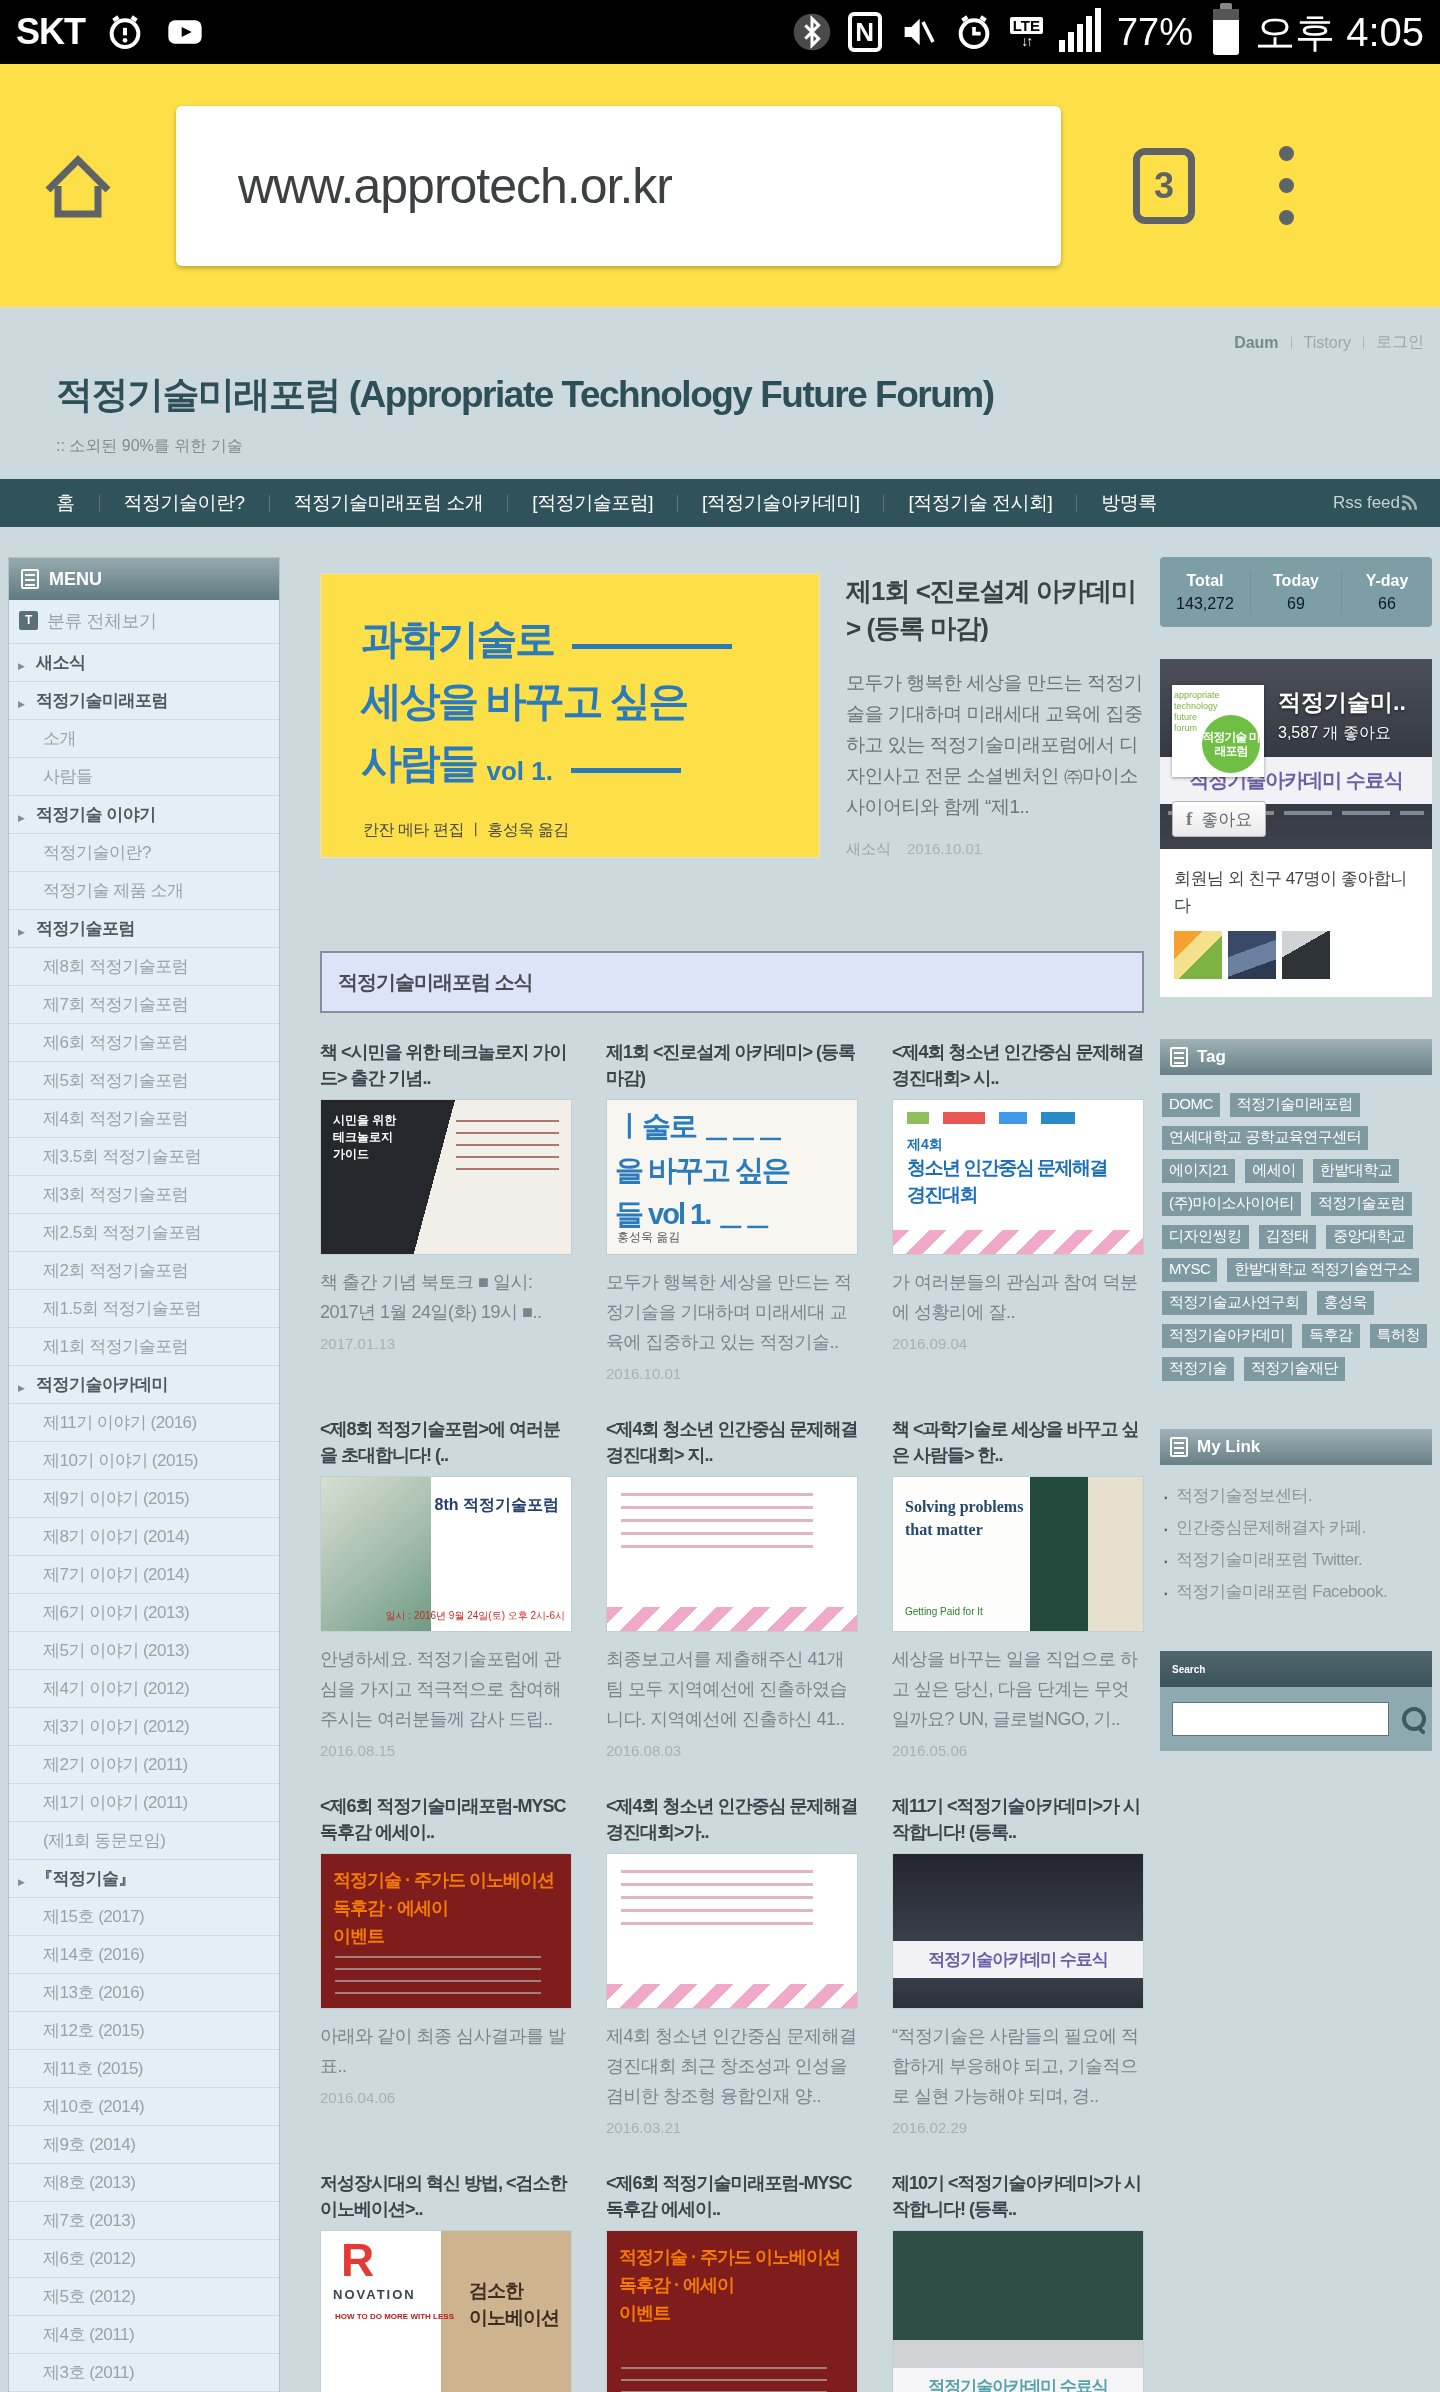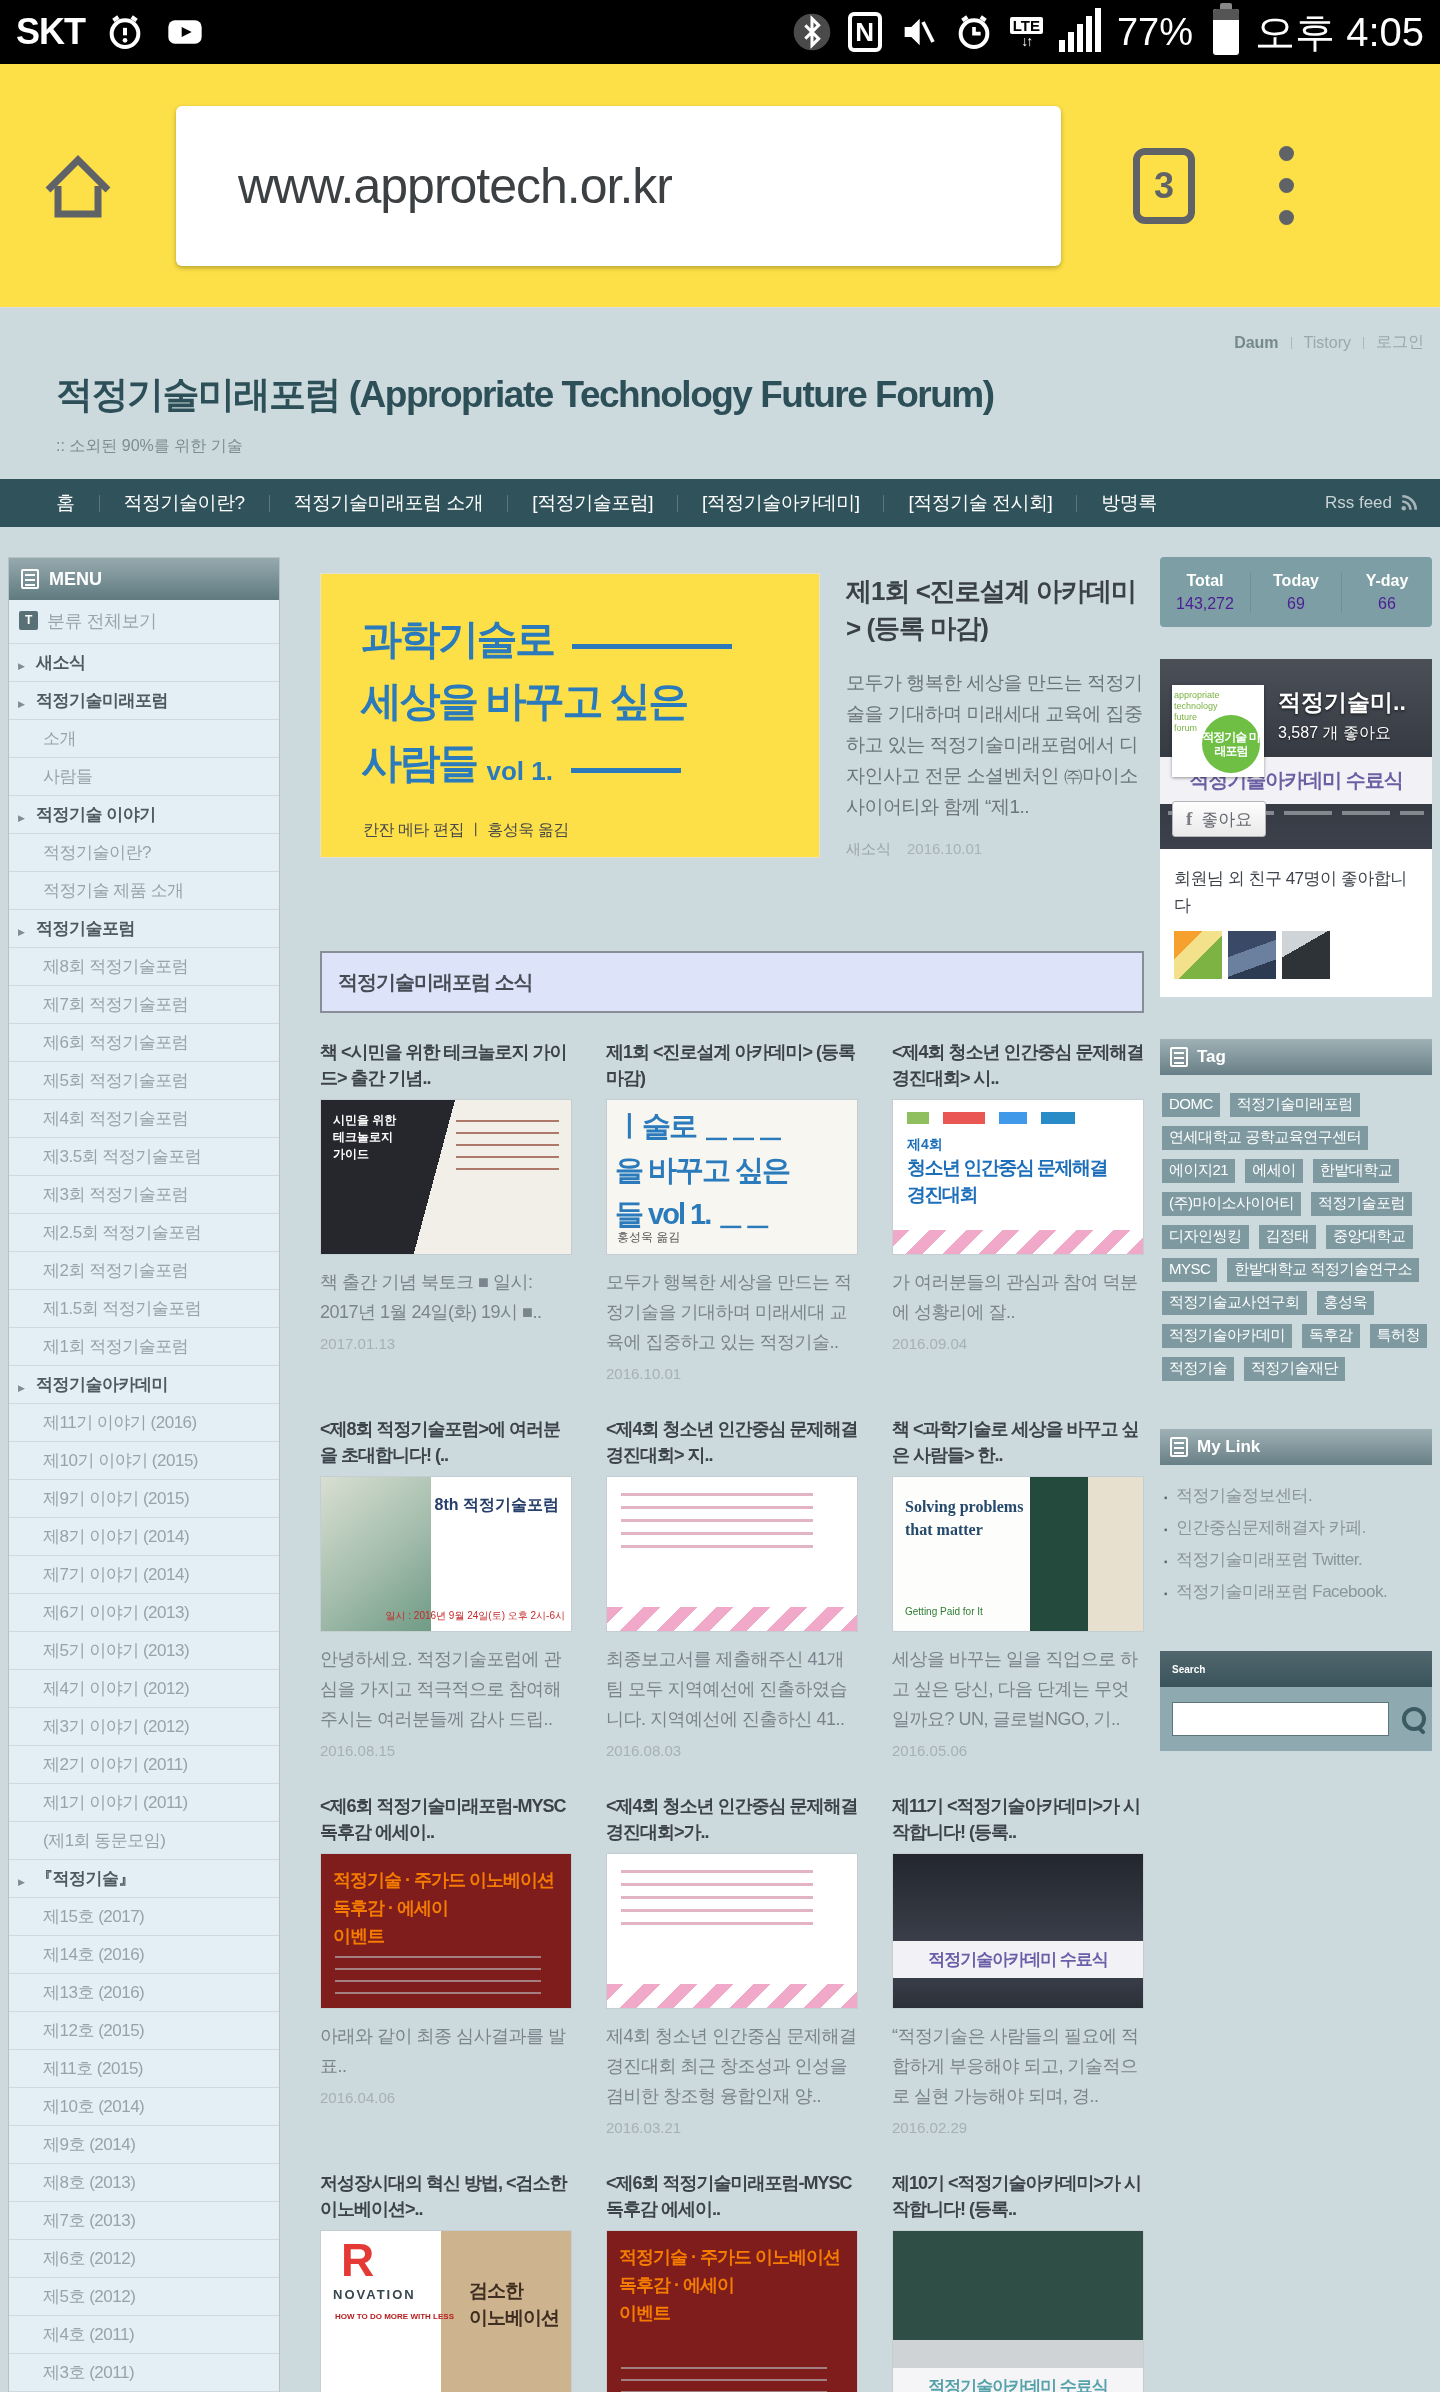--- a/index.html
+++ b/index.html
@@ -40,21 +40,21 @@
 .top-links { position:absolute; top:24px; right:16px; display:flex; align-items:center; gap:12px; font-size:16px; }
 .top-link { color:#9aa8ac; text-decoration:none; }
 .top-link.first { color:#76898d; font-weight:bold; }
 .tl-div { width:1px; height:12px; background:#aab8bc; }
 .site-title { margin-top:36px; font-size:37px; font-weight:bold; color:#2d4f58; letter-spacing:-1.5px; }
 .site-sub { margin-top:16px; font-size:16px; color:#7d8d91; }
 
 .navbar { height:48px; background:#30525a; display:flex; align-items:center; padding:0 22px 0 56px; }
 .nav-item { color:#fff; font-size:19px; text-decoration:none; letter-spacing:-0.5px; }
 .nav-div { width:1px; height:17px; background:#597seeee; background:#5a777e; margin:0 24px; }
-.rss { margin-left:auto; display:flex; align-items:center; gap:8px; color:#c8d2d5; font-size:17px; }
+.rss { margin-left:auto; display:flex; align-items:center; color:#c8d2d5; font-size:17px; }
 
 .content { display:flex; padding:30px 8px 0 8px; align-items:flex-start; }
 
 .sidebar { width:272px; flex:none; }
 .menu-box { border:1px solid #b7c2c8; background:#e4eef5; }
 .menu-head { height:42px; background:linear-gradient(#96aaae,#5f7a80); display:flex; align-items:center; gap:10px; padding:0 12px; color:#fff; font-weight:bold; font-size:18px; }
 .list-ic { width:18px; height:20px; border:2px solid #fff; border-radius:2px; position:relative; background:transparent; flex:none; }
 .list-ic::before { content:""; position:absolute; left:2px; right:2px; top:3px; height:2px; background:#fff; box-shadow:0 5px 0 #fff, 0 10px 0 #fff; }
 .sb-row { border-top:1px solid #cfd9df; padding:6px 10px 6px 34px; font-size:17px; color:#98a2a9; line-height:25px; position:relative; letter-spacing:-0.5px; cursor:pointer; }
 .sb-row.all { padding:9px 10px 9px 38px; font-size:18px; color:#9aa4ab; border-top:none; }
@@ -126,21 +126,21 @@
 .t10 .tl2 { font-size:8px; color:#b71c1c; margin:10px 0 0 14px; font-weight:bold; }
 .t10 .tsub { position:absolute; right:12px; top:46px; color:#3e2d20; font-size:19px; font-weight:bold; white-space:pre-line; line-height:27px; letter-spacing:-1px; }
 .t12 { background:linear-gradient(#2f4f46 0 58%, #cfd3d6 58% 100%); }
 .t12 .tl0 { position:absolute; left:0; right:0; bottom:14px; background:#f5f5f7; color:#55a2aa; font-weight:bold; font-size:17px; text-align:center; padding:7px 0; letter-spacing:-1px; }
 
 .rightbar { width:272px; flex:none; }
 .stats { height:70px; background:#7d9ea4; border-radius:4px; display:flex; align-items:center; text-align:center; padding:8px 0; }
 .stat { flex:1; border-left:1px solid #6e9097; }
 .stat:first-child { border-left:none; }
 .stat-label { font-size:16px; font-weight:bold; color:#fff; }
-.stat-value { margin-top:5px; font-size:16px; color:#4c1d95; }
+.stat-value { margin-top:5px; font-size:16px; color:#0f172a; }
 .fb { margin-top:32px; }
 .fb-cover { height:190px; position:relative; background:linear-gradient(#4a4f58,#32363f 60%,#3d414b); }
 .fb-banner { position:absolute; left:0; right:0; top:98px; background:#f2f1f6; color:#6b5fa3; font-weight:bold; font-size:20px; text-align:center; padding:10px 0; letter-spacing:-1px; white-space:nowrap; overflow:hidden; }
 .fb-banner-sub { position:absolute; left:8px; right:8px; top:152px; height:4px; opacity:.5;
   background:repeating-linear-gradient(90deg,#cfd3d8 0 48px,transparent 48px 58px); }
 .fb-logo { position:absolute; top:26px; left:12px; width:92px; height:92px; background:#fff; box-shadow:0 1px 3px rgba(0,0,0,.4); padding:5px 2px; }
 .fb-logo-lines { font-size:9px; line-height:11px; color:#7cb342; white-space:pre-line; }
 .fb-badge { position:absolute; right:4px; bottom:4px; width:58px; height:58px; border-radius:50%; background:#6fbf44; color:#fff; font-size:12px; font-weight:bold; display:flex; align-items:center; justify-content:center; text-align:center; line-height:14px; letter-spacing:-1px; }
 .fb-name { position:absolute; left:118px; top:28px; color:#fff; font-size:23px; font-weight:bold; text-shadow:0 1px 3px rgba(0,0,0,.7); cursor:pointer; }
 .fb-likes { position:absolute; left:118px; top:64px; color:#fff; font-size:16px; text-shadow:0 1px 2px rgba(0,0,0,.7); }

